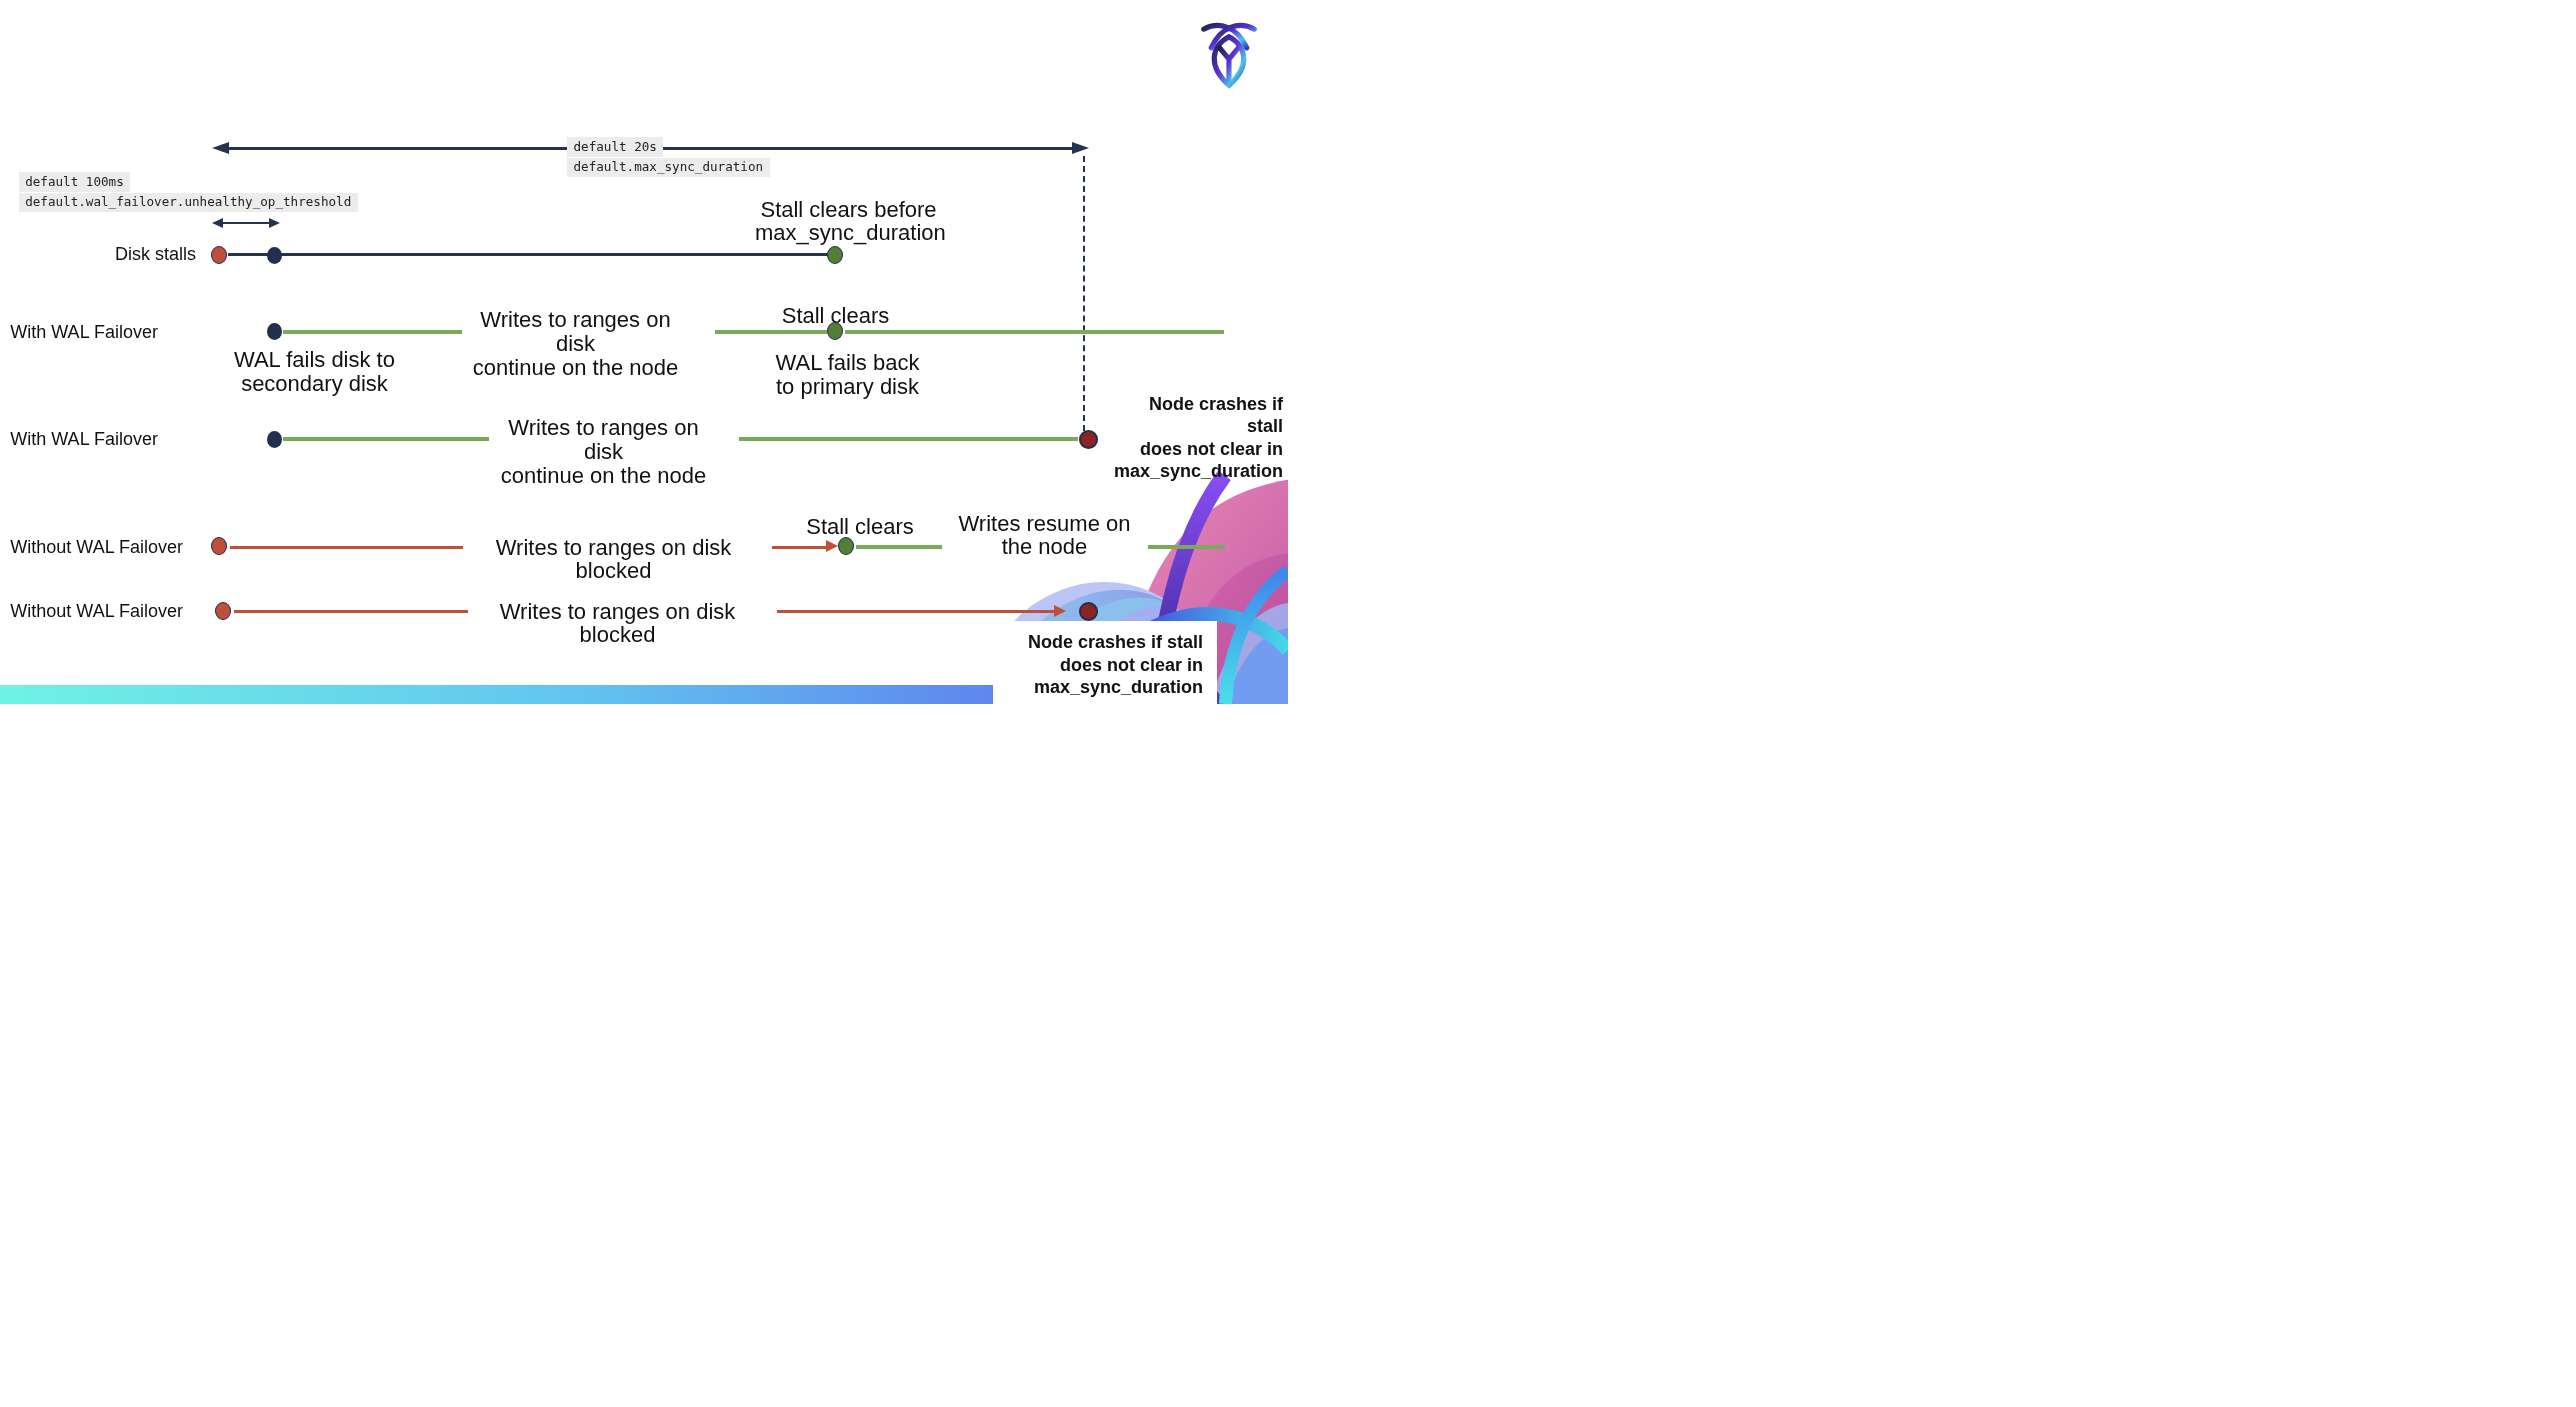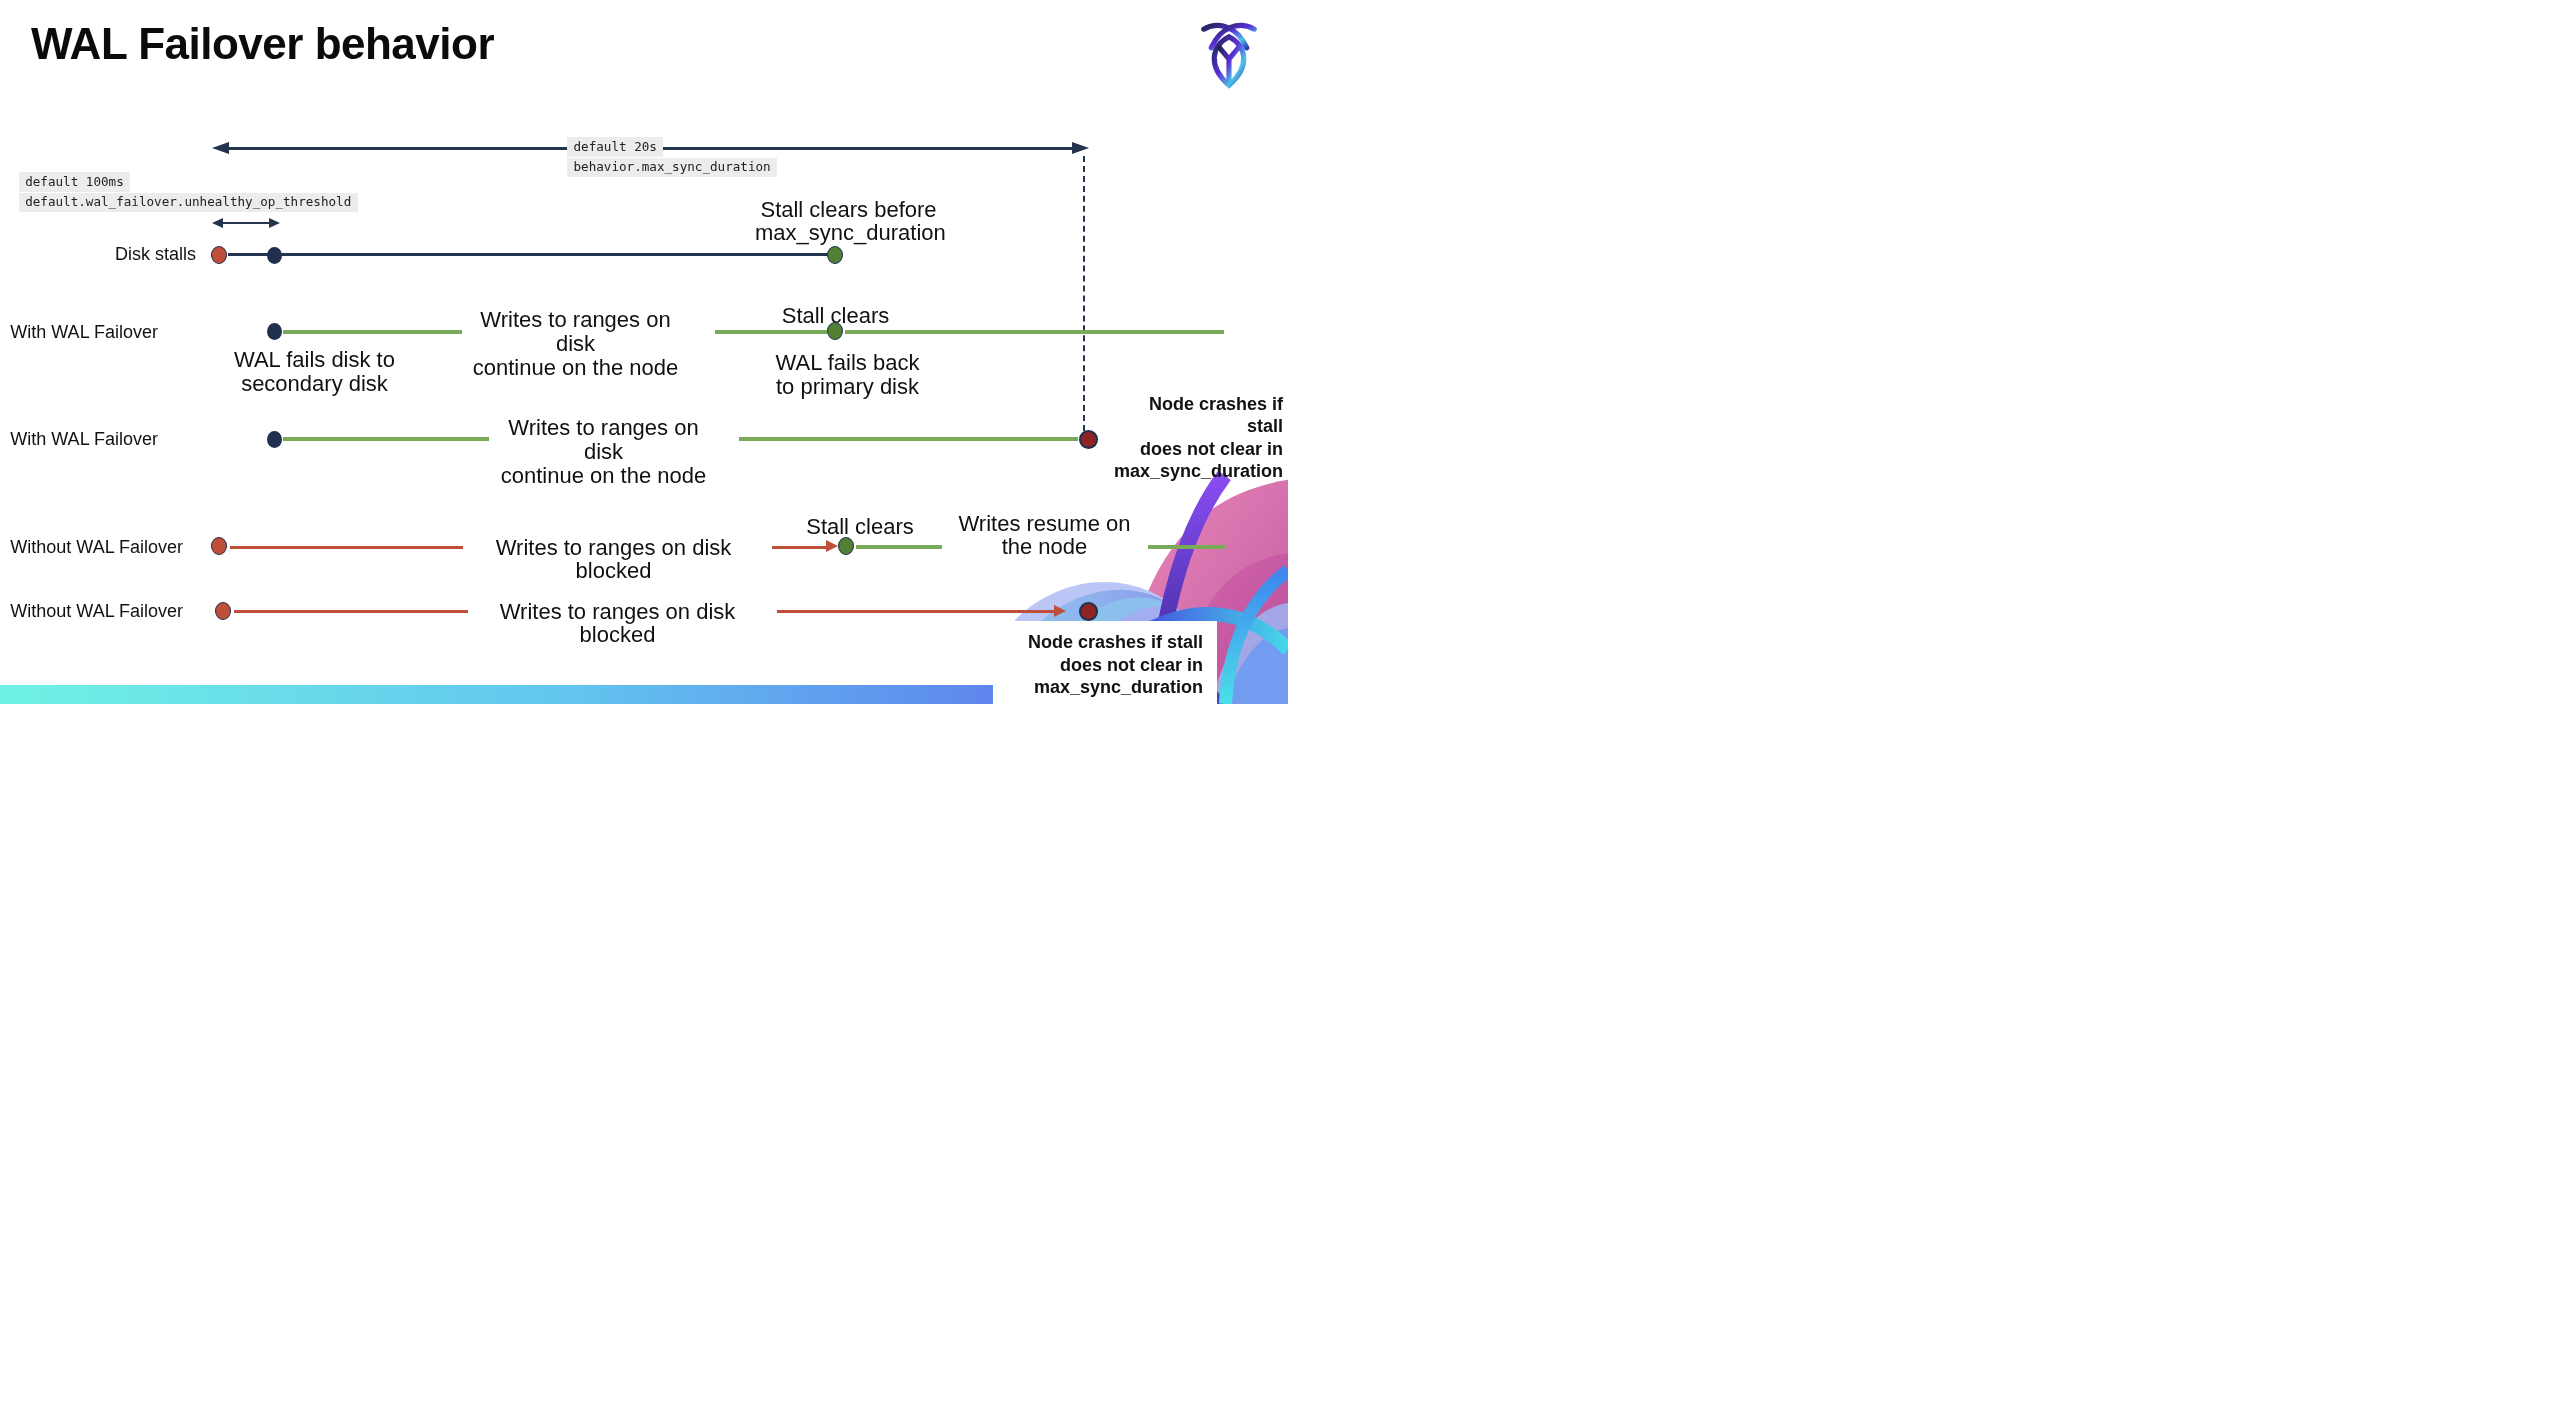--- a/index.html
+++ b/index.html
@@ -46,21 +46,20 @@
     background:linear-gradient(90deg,#6ff2e4 0%,#62c4ef 45%,#5f8cee 74%,#6a52ea 100%);}
   
   .artwork{position:absolute;left:1005px;top:449px;width:283px;height:255px;z-index:1;}
   .logo{position:absolute;left:1200px;top:17px;width:58px;height:73px;z-index:2;}
 </style>
 </head>
 <body>
 
 <div id="slide">
 
-  <div class="abs title" style="left:31px;top:18.7px;">WAL Failover behavior</div>
 
   <svg class="logo" viewBox="0 0 62 78">
     <defs>
       <linearGradient id="lg1" x1="0" y1="0" x2="1" y2="1">
         <stop offset="0" stop-color="#1d2550"></stop>
           <stop offset="0.45" stop-color="#5a2fd6"></stop>
         <stop offset="0.75" stop-color="#4fc3e8"></stop>
           <stop offset="1" stop-color="#2b3fbf"></stop>
       </linearGradient>
     </defs>
@@ -73,21 +72,21 @@
   </svg>
 
   <div class="tri-l" style="left:212px;top:142px;"></div>
   <div class="hline" style="left:227px;top:147px;width:847px;"></div>
   <div class="tri-r" style="left:1072px;top:142px;"></div>
 
   <div class="dashline" style="left:1083px;top:156px;height:275px;"></div>
 
   <div class="abs code" style="left:567px;top:137px;">
     <span>default 20s</span>
-    <span>behavior.max_sync_duration</span>
+    <span>default.max_sync_duration</span>
   </div>
 
   <div class="abs code" style="left:18.7px;top:172px;">
     <span>default 100ms</span>
     <span>default.wal_failover.unhealthy_op_threshold</span>
   </div>
 
   <div class="tri-l sm" style="left:212px;top:218px;"></div>
   <div class="hline" style="left:222px;top:222px;width:48px;height:2.3px;"></div>
   <div class="tri-r sm" style="left:269px;top:218px;"></div>

